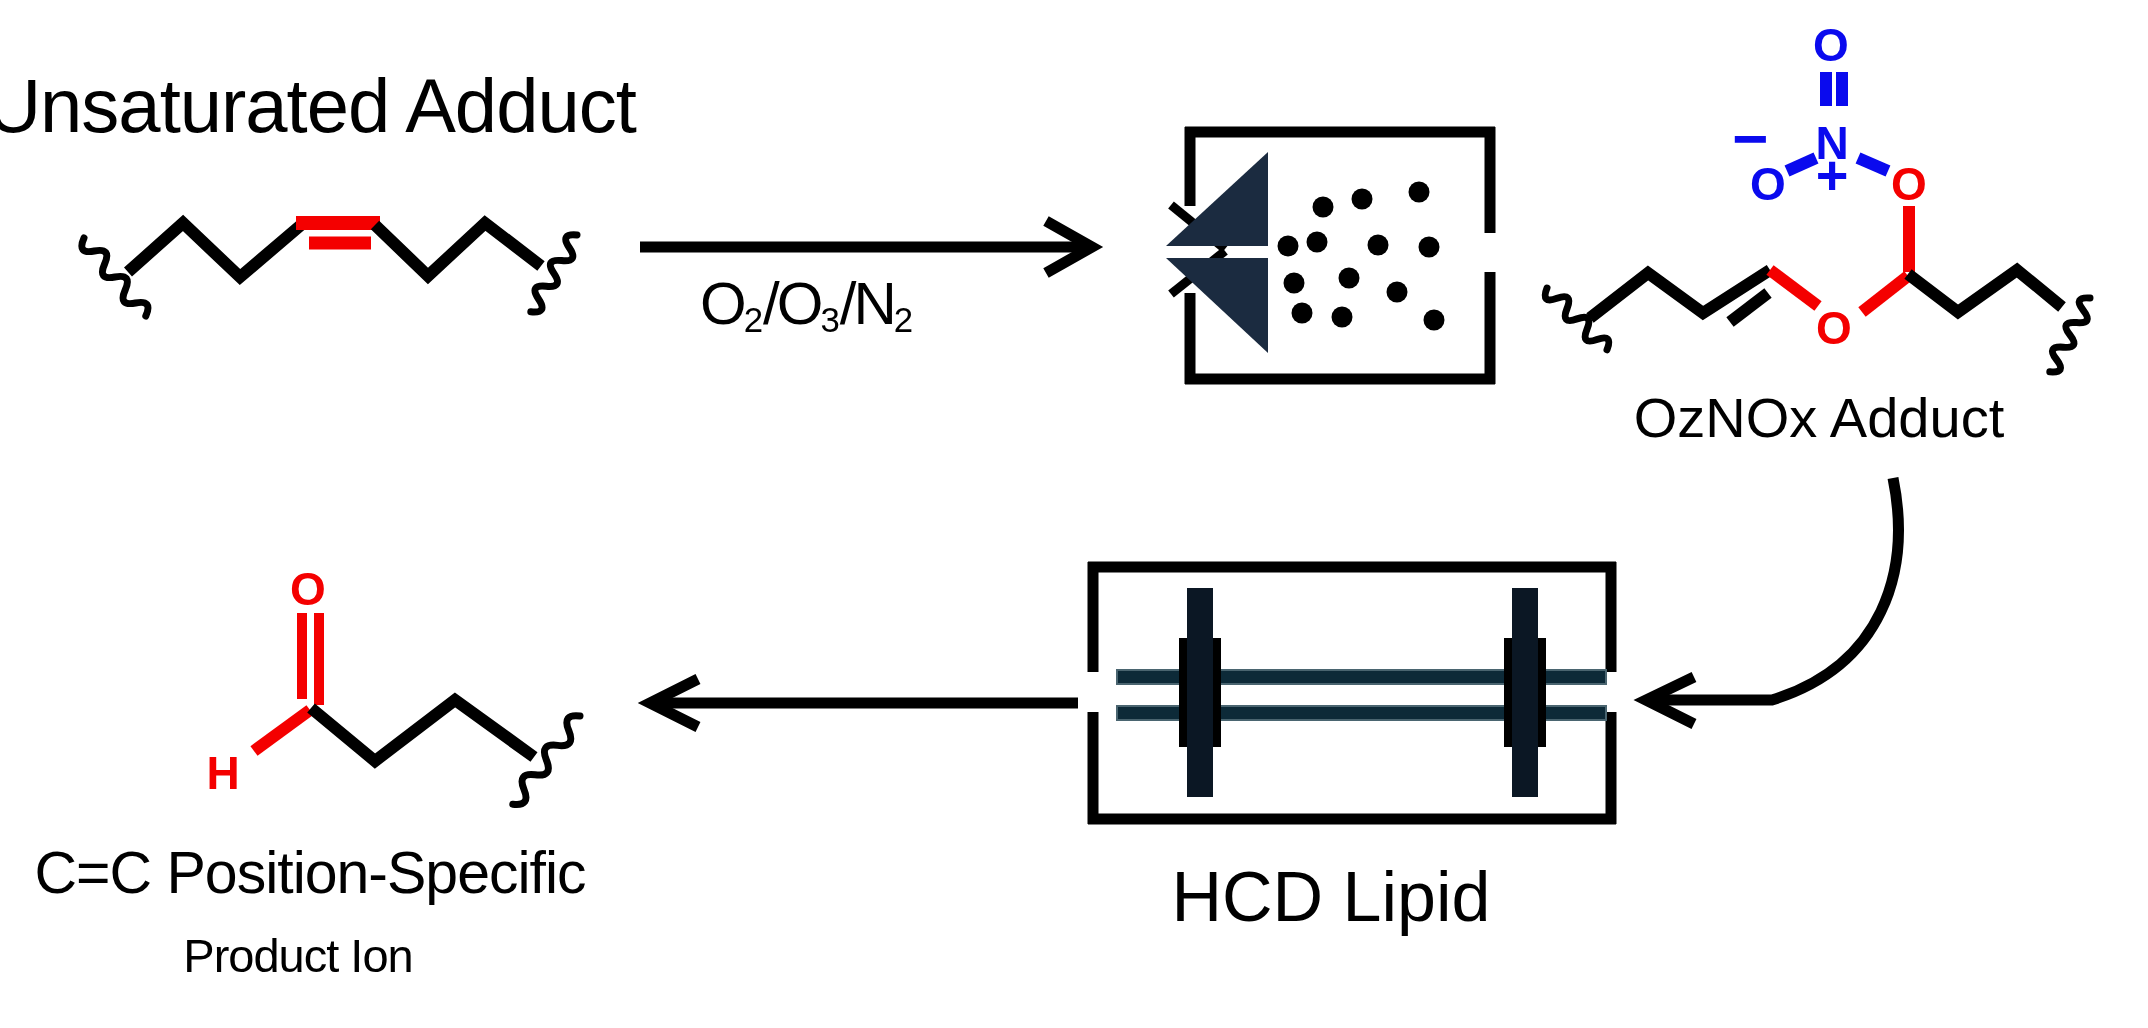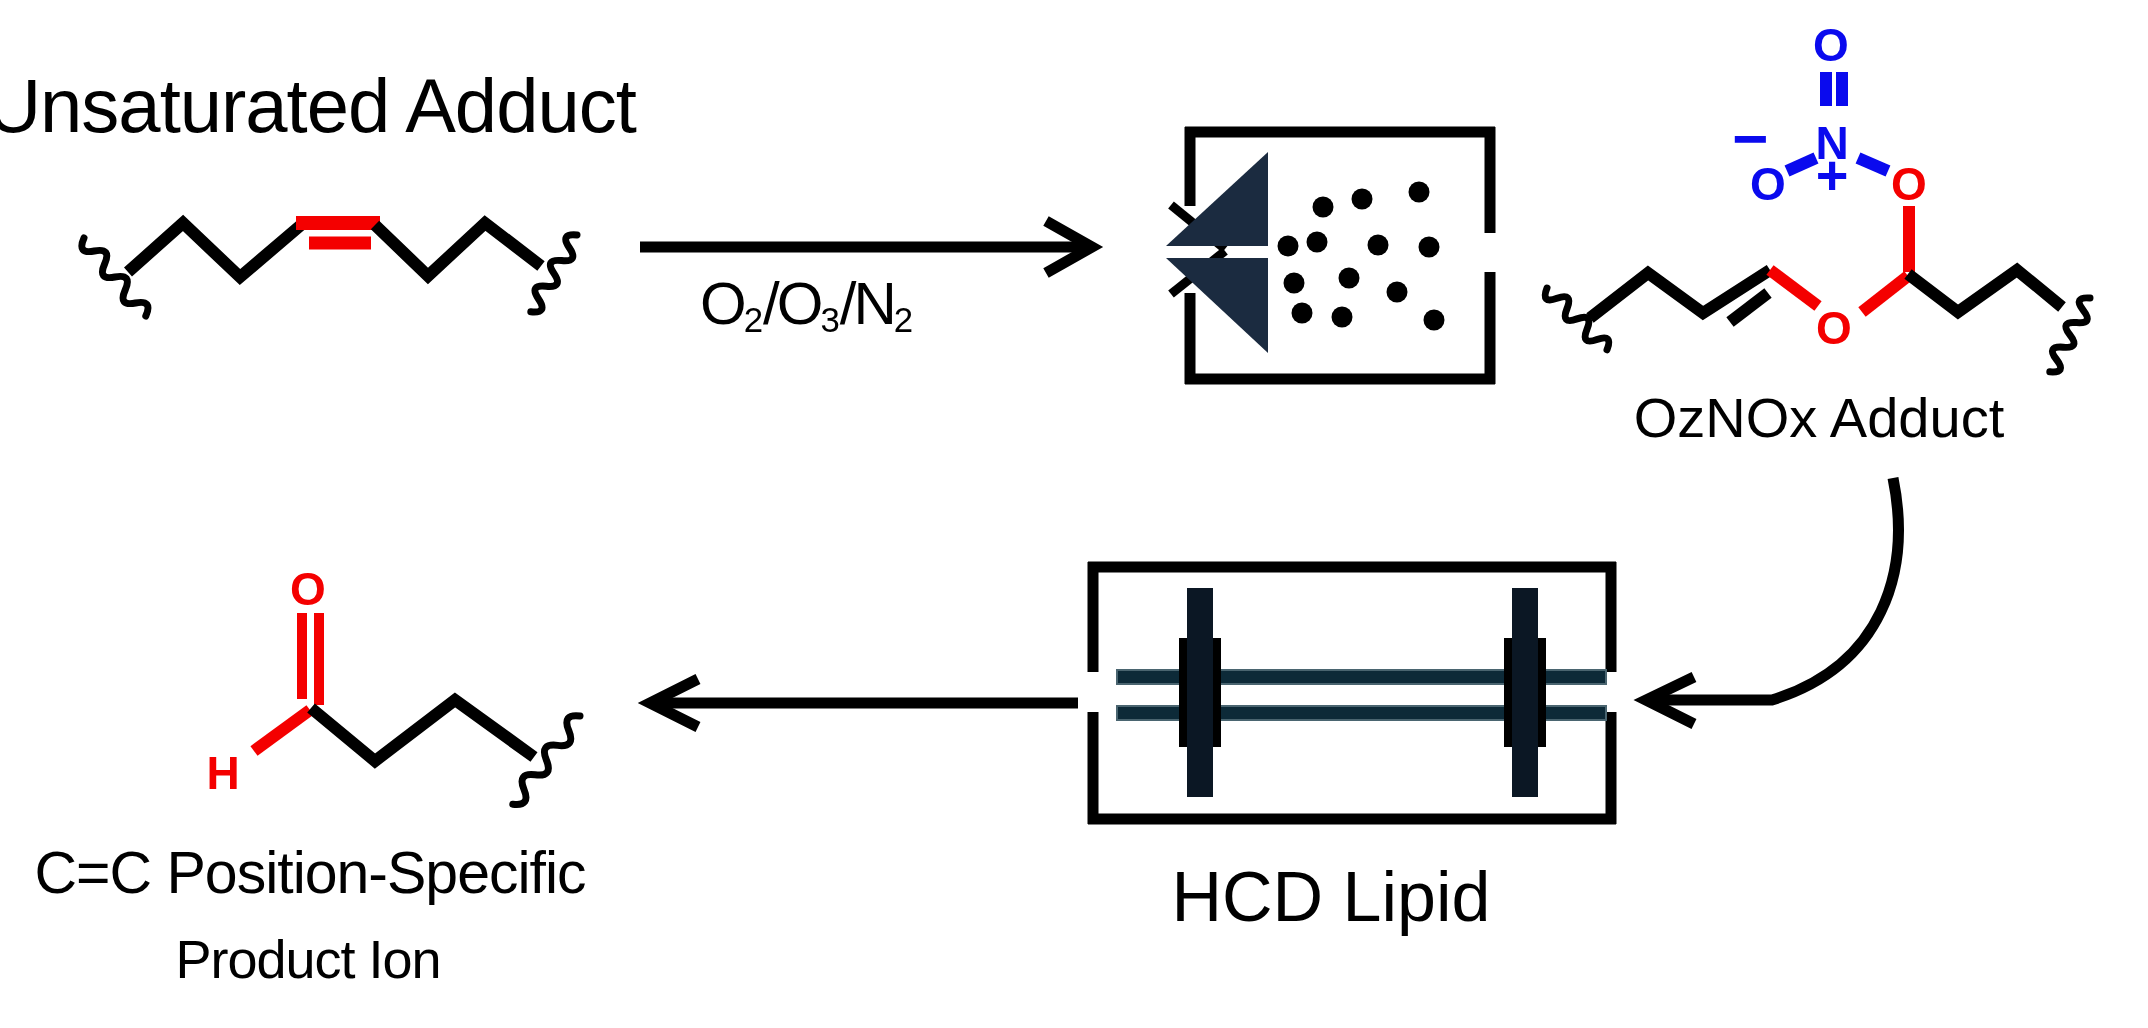--- a/index.html
+++ b/index.html
@@ -6,21 +6,21 @@
   #stage{position:relative;width:2148px;height:1028px;background:#ffffff;overflow:hidden;
          font-family:"Liberation Sans", sans-serif;}
   #diagram{position:absolute;left:0;top:0;}
   .lbl{position:absolute;color:#000;white-space:nowrap;line-height:1;}
   .centered{transform:translateX(-50%);}
   #lbl-unsat{left:311px;top:68px;font-size:76px;letter-spacing:-1px;}
   #lbl-hesi{left:1337px;top:12px;font-size:66px;}
   #lbl-oznox{left:1819px;top:378px;font-size:56px;margin-top:12px;}
   #lbl-hcd{left:1331px;top:862px;font-size:70px;}
   #lbl-prod1{left:310px;top:844px;font-size:59px;letter-spacing:-1px;}
-  #lbl-prod2{left:308px;top:932px;font-size:54px;letter-spacing:-1px;}
+  #lbl-prod2{left:298px;top:932px;font-size:47px;letter-spacing:-1px;}
   #lbl-gas{left:700px;top:274px;font-size:60px;letter-spacing:-3px;}
   #lbl-gas .sub{font-size:0.58em;vertical-align:-0.24em;letter-spacing:0;}
   .bond{fill:none;stroke:#000;stroke-width:12;stroke-linejoin:miter;}
   .sq{fill:none;stroke:#000;stroke-width:7;stroke-linecap:round;}
   .wall{stroke:#000;stroke-width:11;stroke-linecap:butt;}
   .arrowline{stroke:#000;stroke-width:11;}
   .arrowhead{fill:none;stroke:#000;stroke-width:11;stroke-linejoin:miter;}
   .atom{font-family:"Liberation Sans", sans-serif;font-weight:bold;font-size:46px;text-anchor:middle;}
   .charge{font-family:"Liberation Sans", sans-serif;font-weight:bold;text-anchor:middle;}
 </style>

